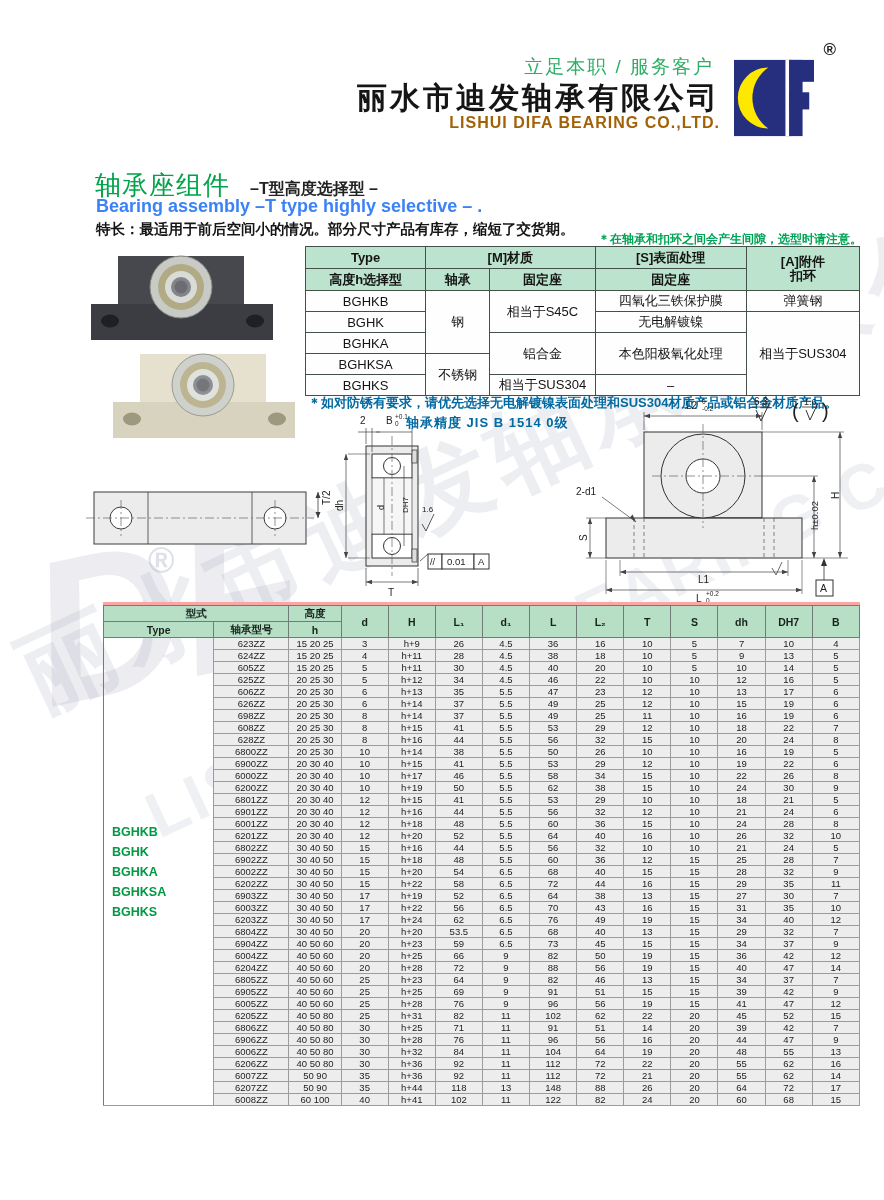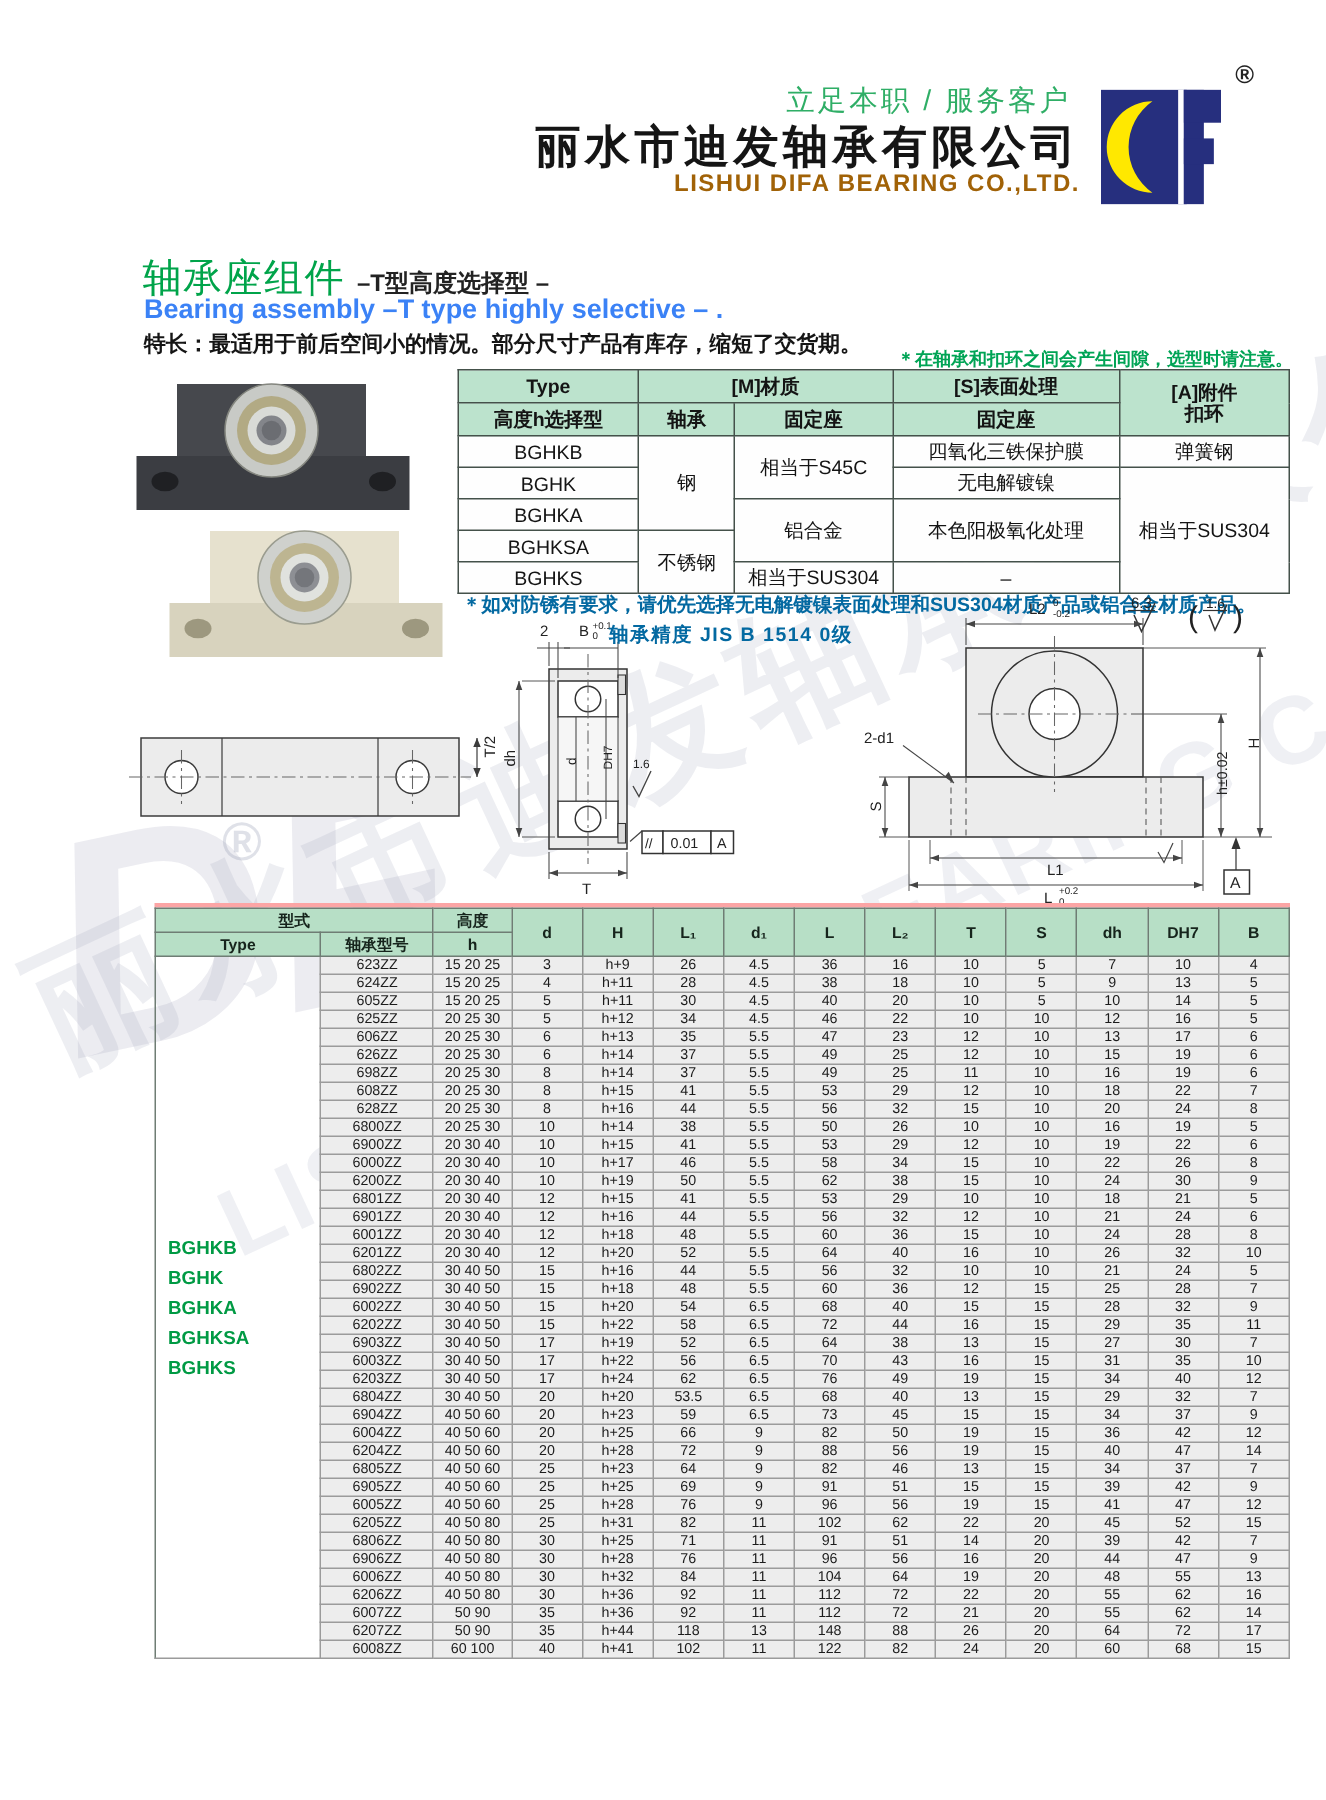--- a/index.html
+++ b/index.html
@@ -19,21 +19,21 @@
   .layer{position:absolute;z-index:1;}
   
   #slogan{right:170px;top:54px;font-size:19px;font-weight:normal;color:#2fae66;letter-spacing:2px;}
   #company-cn{right:164px;top:78px;font-size:30px;font-weight:bold;color:#151515;letter-spacing:3px;}
   #company-en{right:164px;top:114px;font-size:16px;font-weight:bold;color:#a16207;letter-spacing:1px;}
   #logo{right:70px;top:52px;}
   #logo-reg{right:48px;top:40px;font-size:17px;font-weight:bold;color:#222;}
   
   #title-line{left:95px;top:168px;}
   #title-cn{font-size:26px;font-weight:normal;color:#00a44a;letter-spacing:1px;}
-  #title-sub{font-size:16px;font-weight:bold;color:#222;margin-left:8px;}
+  #title-sub{font-size:16px;font-weight:bold;color:#222;margin-left:20px;}
   #title-en{left:96px;top:196px;font-size:18px;color:#3b82f6;font-weight:bold;}
   #features{left:96px;top:220px;font-size:14.5px;color:#151515;font-weight:bold;}
   #note-green{left:470px;top:231px;width:392px;text-align:right;font-size:12px;color:#00a455;font-weight:bold;}
   
   #spec-wrap{left:305px;top:246px;width:555px;}
   table.spec{border-collapse:collapse;width:100%;table-layout:fixed;}
   table.spec th,table.spec td{border:1px solid #44514a;text-align:center;padding:0;font-size:13px;color:#141414;}
   table.spec th{background:#bce3cd;height:21px;font-weight:bold;line-height:1.05;}
   table.spec td{background:#fefefe;height:20px;}
   #note-red{left:308px;top:394px;width:552px;font-size:13px;color:#0369a1;font-weight:bold;}

